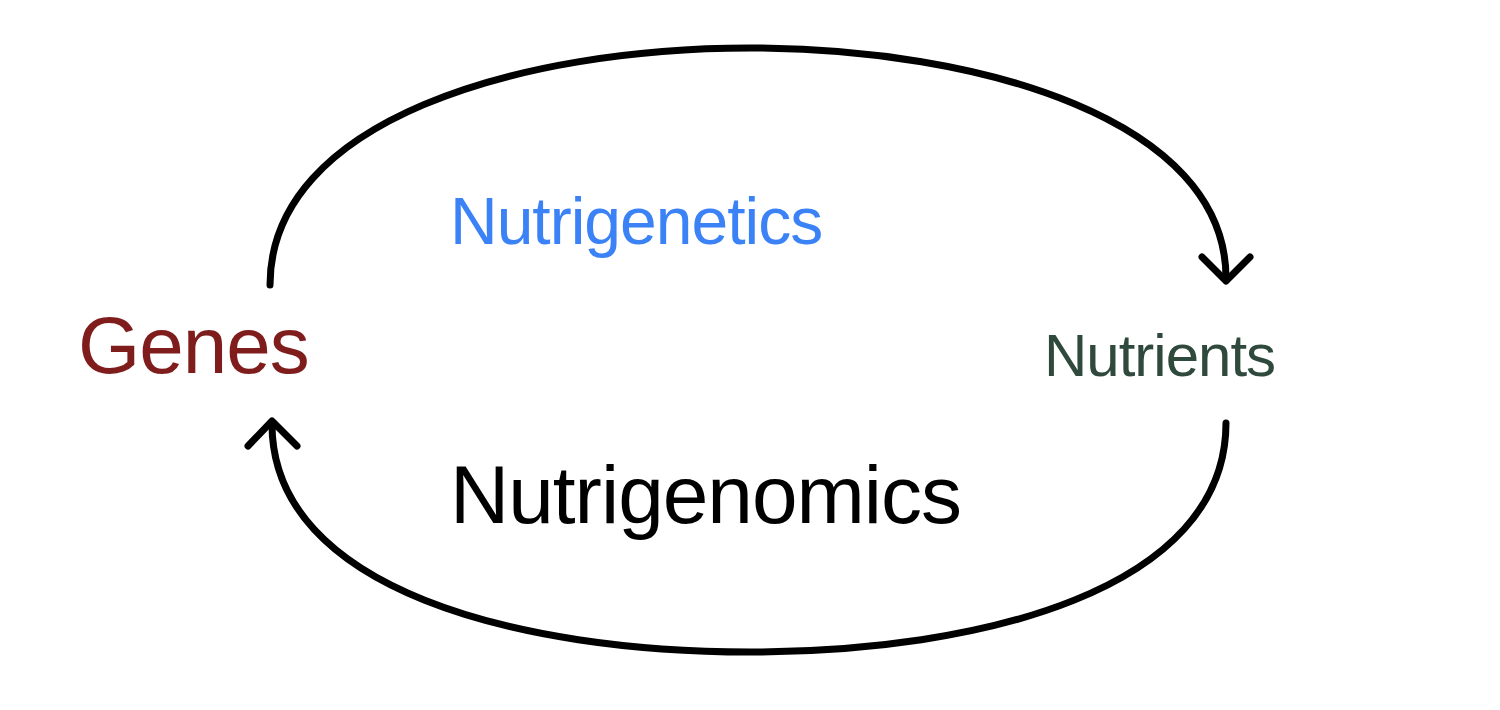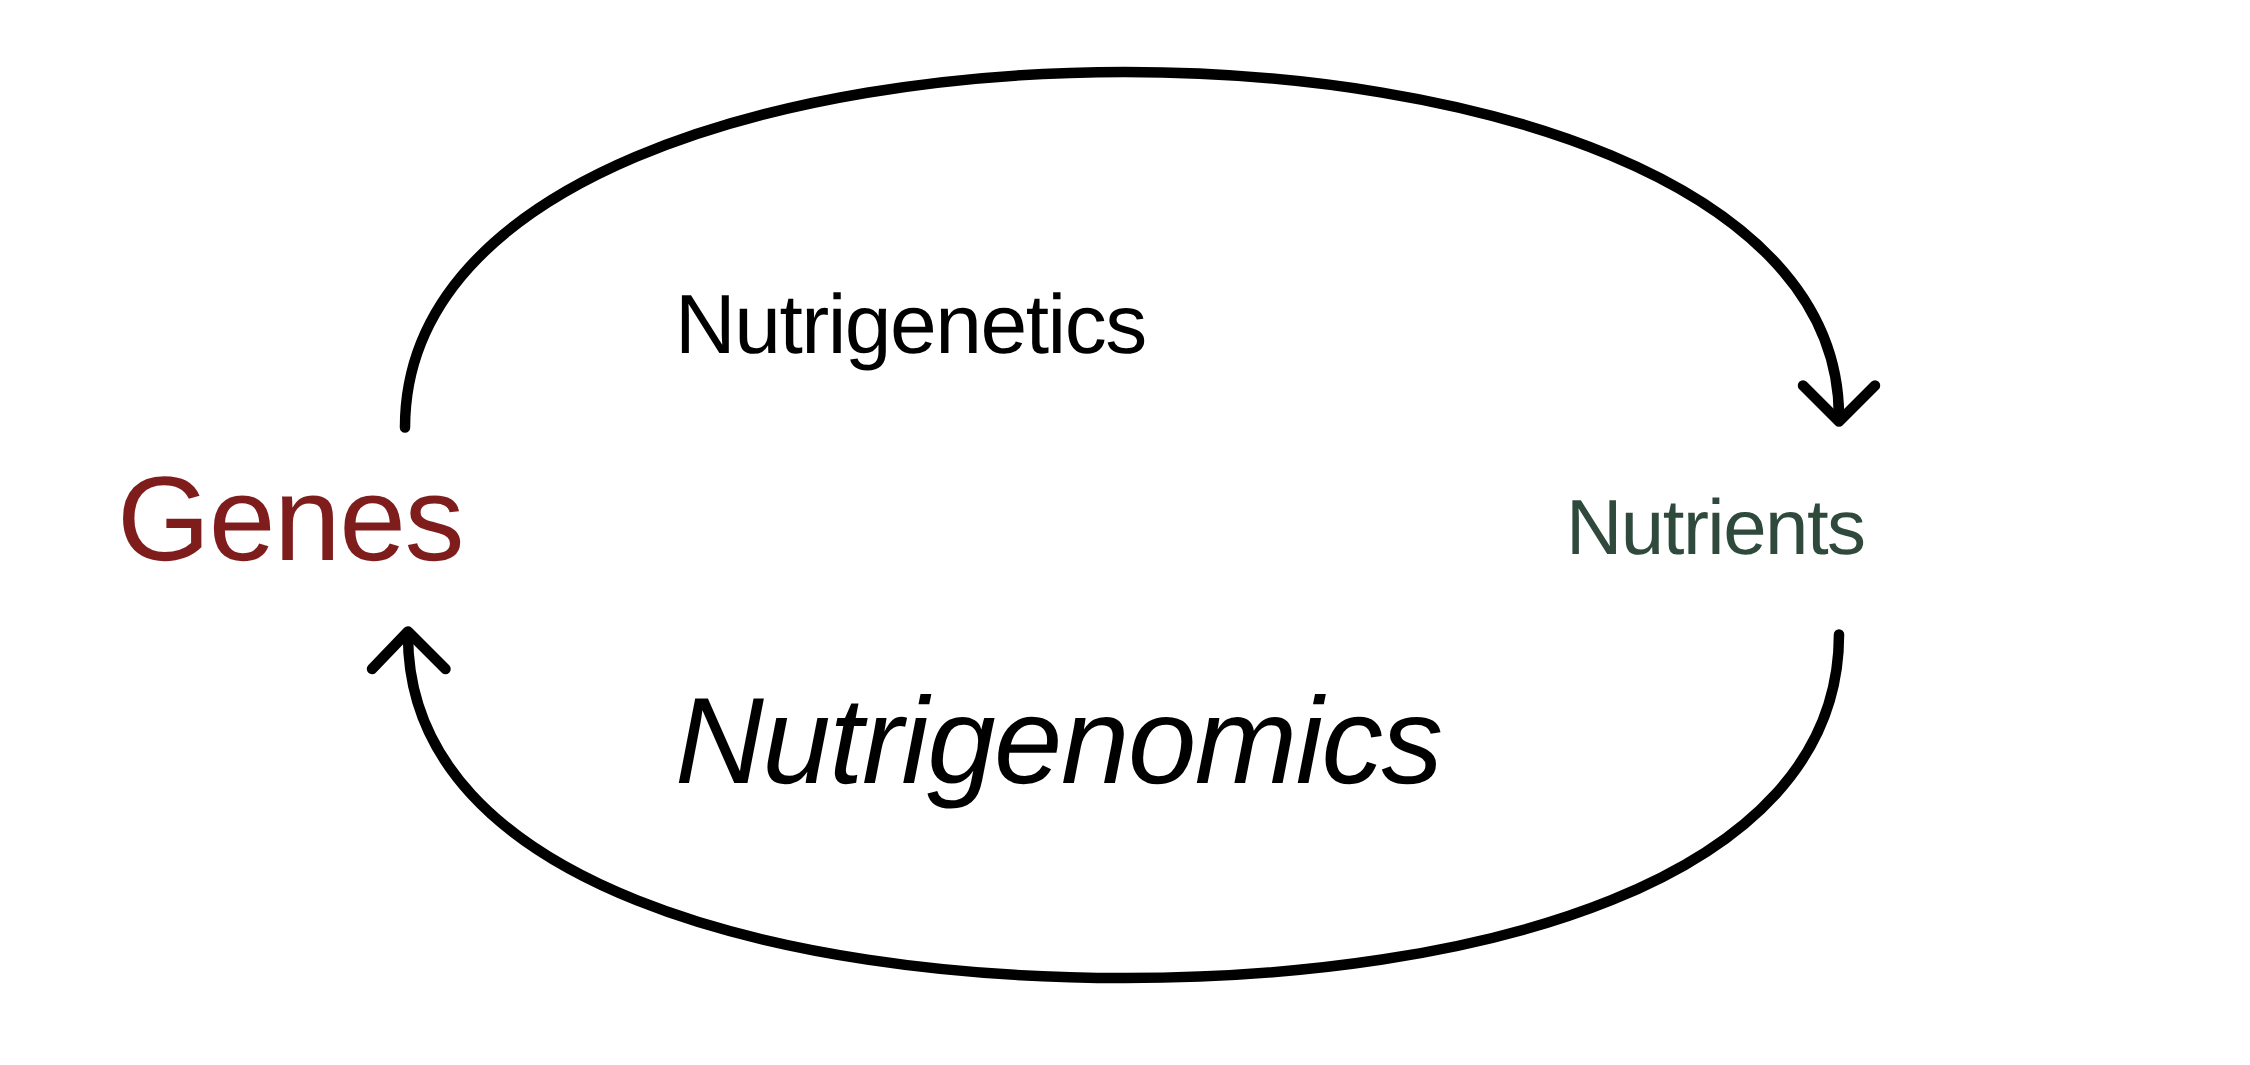--- a/index.html
+++ b/index.html
@@ -28,35 +28,34 @@
     }
     .genes {
       left: 78px;
       top: 306px;
       font-size: 80px;
       color: #7f1d1d;
     }
     .nutrients {
       left: 1044px;
       top: 326px;
-      font-size: 52px;
+      font-size: 60px;
       color: #2f4a3c;
     }
     .process-top {
       left: 450px;
       top: 188px;
-      font-size: 56px;
-      color: #000000;
+      font-size: 66px;
+      color: #3b82f6;
     }
     .process-bottom {
       left: 450px;
       top: 454px;
       font-size: 82px;
       color: #000000;
-      font-style: italic;
     }
   </style>
 </head>
 <body>
 
 <div class="canvas">
   <svg class="arcs" viewBox="0 0 1500 710">
 
     <path d="M 270 285 C 270 120, 520 48, 750 48 C 980 48, 1226 120, 1226 278" fill="none" stroke="#000" stroke-width="7" stroke-linecap="round"></path>
     <polyline points="1202,257 1226,281 1250,257" fill="none" stroke="#000" stroke-width="7" stroke-linecap="round" stroke-linejoin="round"></polyline>

